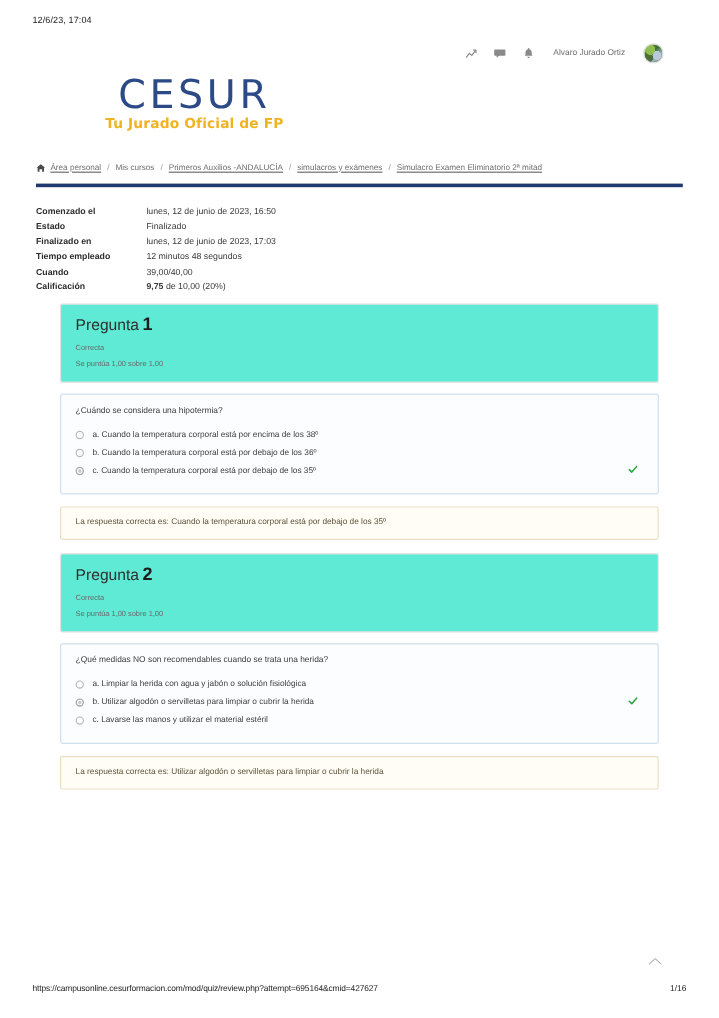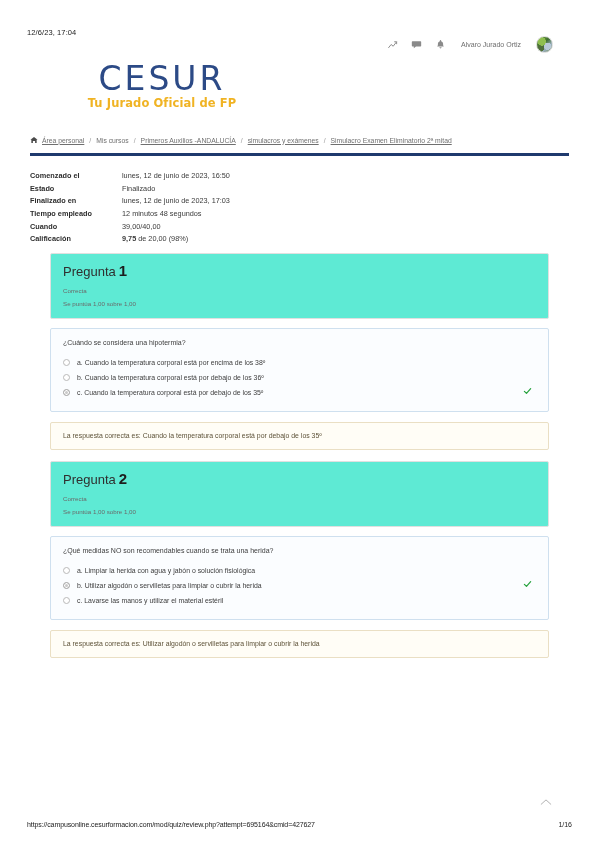--- a/index.html
+++ b/index.html
@@ -16,21 +16,20 @@
     overflow: hidden;
   }
 
   
   .print-header {
     position: absolute;
     top: 12px; left: 0; right: 12px;
     height: 14px;
     font-size: 7.5px;
     color: #1a1a1a;
-    margin-top: 16px;
   }
   .print-header .ph-date {
     position: absolute; left: 27px; top: 0;
     letter-spacing: 0.1px;
   }
   .print-header .ph-title {
     position: absolute; left: 0; right: 0; top: 0;
     text-align: center;
   }
 
@@ -316,21 +315,21 @@
   <div class="row">
     <div class="lbl">Tiempo empleado</div>
     <div class="val">12 minutos 48 segundos</div>
   </div>
   <div class="row">
     <div class="lbl">Cuando</div>
     <div class="val">39,00/40,00</div>
   </div>
   <div class="row">
     <div class="lbl">Calificación</div>
-    <div class="val"><b>9,75</b><span> de 20,00 (98%)</span></div>
+    <div class="val"><b>9,75</b><span> de 10,00 (20%)</span></div>
   </div>
 </div>
 
 <div class="qwrap" id="q1">
   <div class="qhead">
     <div class="qtitle"><span>Pregunta</span><span class="qnum">1</span></div>
     <div class="qstate">Correcta</div>
     <div class="qmark">Se puntúa 1,00 sobre 1,00</div>
   </div>
   <div class="qbody">

